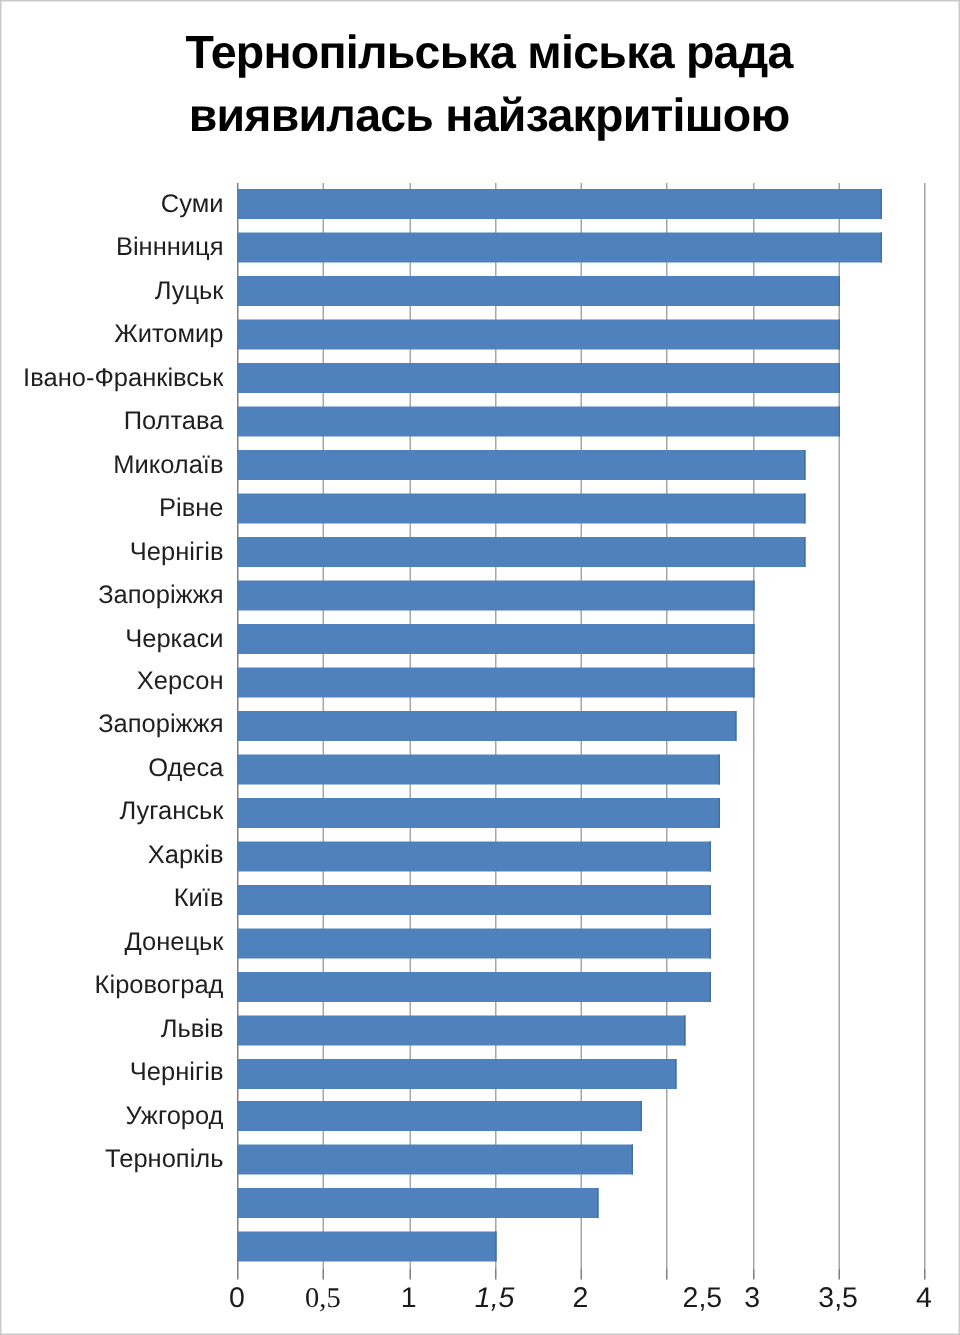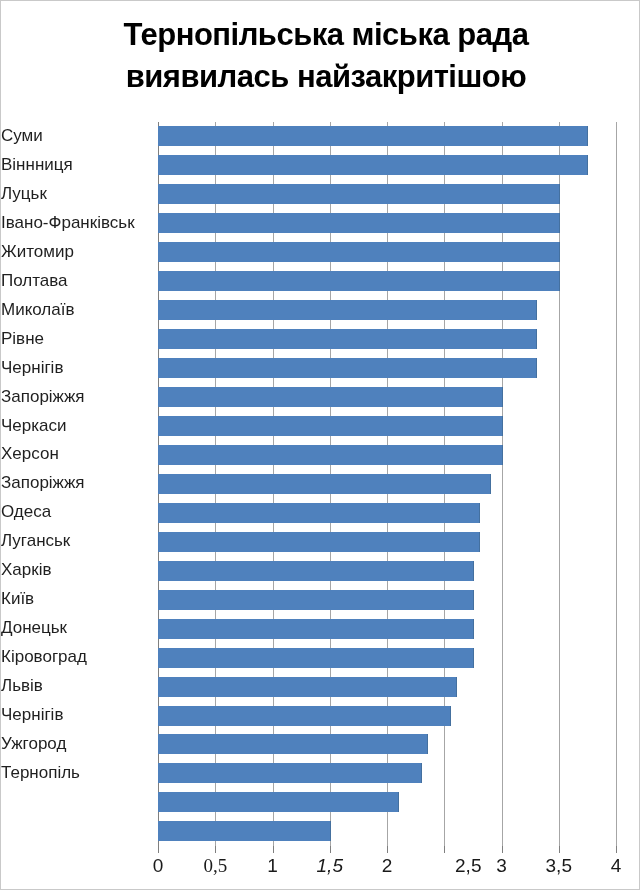--- a/index.html
+++ b/index.html
@@ -74,20 +74,21 @@
     top: 121px;
     width: 148px;
     height: 724px;
     display: flex;
     flex-direction: column;
   }
   .ylabel {
     flex: 0 0 auto;
     height: 28.96px;
     line-height: 28.96px;
+    text-align: right;
     font-size: 17px;
     color: #1f1f1f;
     white-space: nowrap;
   }
   
   .xaxis {
     position: absolute;
     left: 157px;
     top: 845px;
     width: 458px;
@@ -115,22 +116,22 @@
 <div class="chart-frame">
   <div class="chart-title">
     <div>Тернопільська міська рада</div>
     <div>виявилась найзакритішою</div>
   </div>
 
   <div class="ylabels">
       <div class="ylabel">Суми</div>
       <div class="ylabel">Віннниця</div>
       <div class="ylabel">Луцьк</div>
+      <div class="ylabel">Житомир</div>
       <div class="ylabel">Івано-Франківськ</div>
-      <div class="ylabel">Житомир</div>
       <div class="ylabel">Полтава</div>
       <div class="ylabel">Миколаїв</div>
       <div class="ylabel">Рівне</div>
       <div class="ylabel">Чернігів</div>
       <div class="ylabel">Запоріжжя</div>
       <div class="ylabel">Черкаси</div>
       <div class="ylabel">Херсон</div>
       <div class="ylabel">Запоріжжя</div>
       <div class="ylabel">Одеса</div>
       <div class="ylabel">Луганськ</div>

